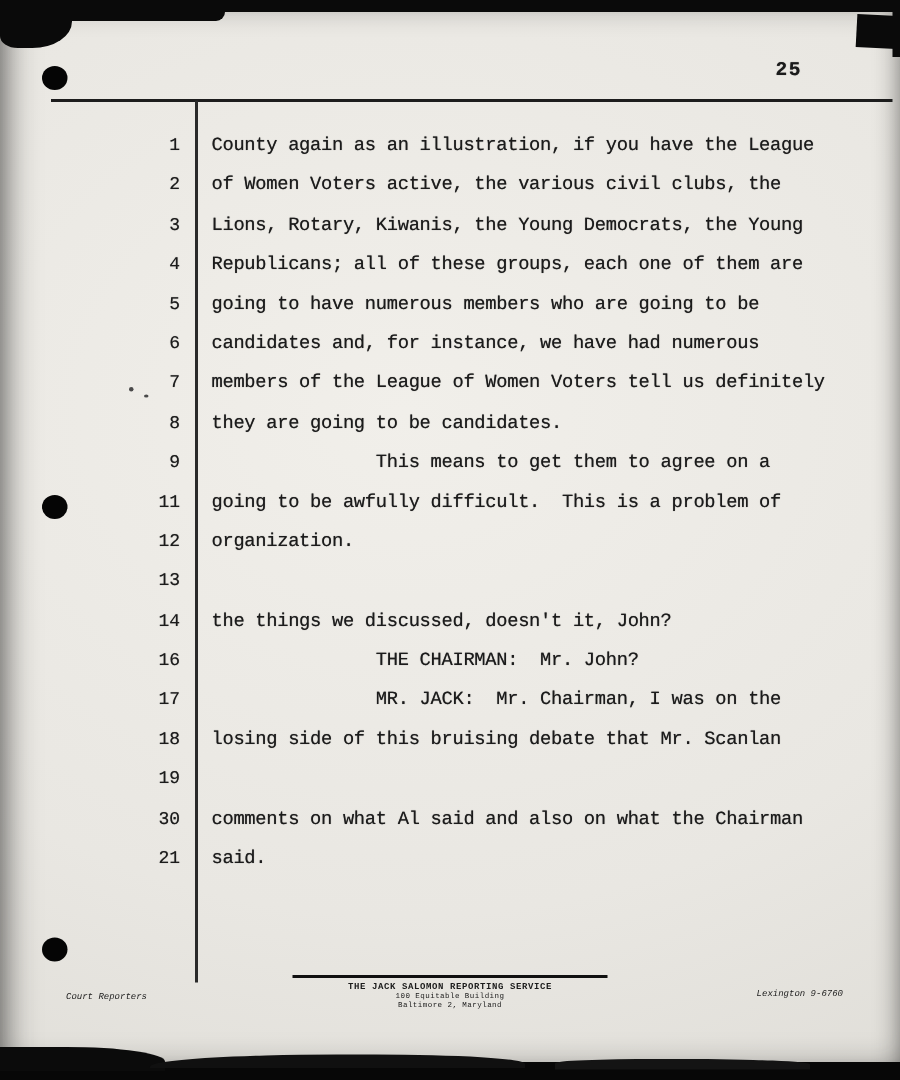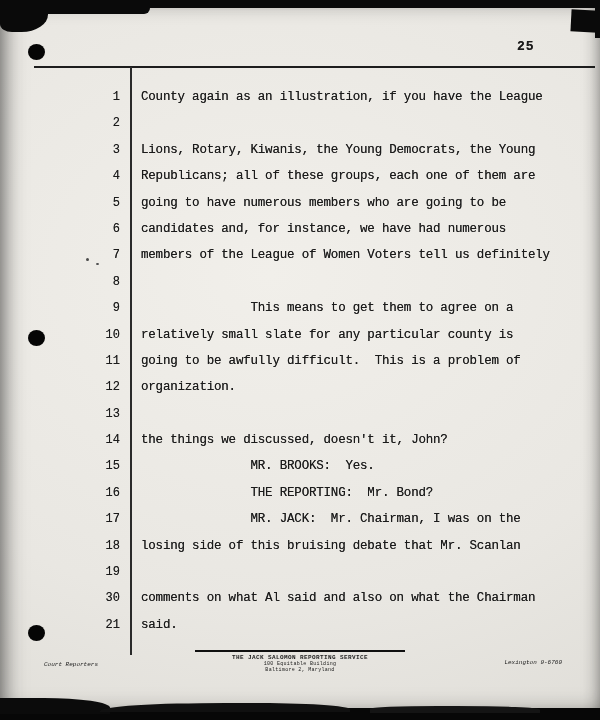--- a/index.html
+++ b/index.html
@@ -76,20 +76,21 @@
 
   <div class="page-num">25</div>
 
   <div class="lines">
       <div class="line">
         <span class="num">1</span>
         <span class="text">County again as an illustration, if you have the League</span>
       </div>
       <div class="line">
         <span class="num">2</span>
+        <span class="text">of Women Voters active, the various civil clubs, the</span>
       </div>
       <div class="line">
         <span class="num">3</span>
         <span class="text">Lions, Rotary, Kiwanis, the Young Democrats, the Young</span>
       </div>
       <div class="line">
         <span class="num">4</span>
         <span class="text">Republicans; all of these groups, each one of them are</span>
       </div>
       <div class="line">
@@ -99,51 +100,44 @@
       <div class="line">
         <span class="num">6</span>
         <span class="text">candidates and, for instance, we have had numerous</span>
       </div>
       <div class="line">
         <span class="num">7</span>
         <span class="text">members of the League of Women Voters tell us definitely</span>
       </div>
       <div class="line">
         <span class="num">8</span>
+        <span class="text">they are going to be candidates.</span>
       </div>
       <div class="line">
         <span class="num">9</span>
         <span class="text">               This means to get them to agree on a</span>
-      </div>
-      <div class="line">
-        <span class="num">10</span>
-        <span class="text">relatively small slate for any particular county is</span>
       </div>
       <div class="line">
         <span class="num">11</span>
         <span class="text">going to be awfully difficult.  This is a problem of</span>
       </div>
       <div class="line">
         <span class="num">12</span>
         <span class="text">organization.</span>
       </div>
       <div class="line">
         <span class="num">13</span>
       </div>
       <div class="line">
         <span class="num">14</span>
         <span class="text">the things we discussed, doesn't it, John?</span>
       </div>
       <div class="line">
-        <span class="num">15</span>
-        <span class="text">               MR. BROOKS:  Yes.</span>
-      </div>
-      <div class="line">
         <span class="num">16</span>
-        <span class="text">               THE REPORTING:  Mr. Bond?</span>
+        <span class="text">               THE CHAIRMAN:  Mr. John?</span>
       </div>
       <div class="line">
         <span class="num">17</span>
         <span class="text">               MR. JACK:  Mr. Chairman, I was on the</span>
       </div>
       <div class="line">
         <span class="num">18</span>
         <span class="text">losing side of this bruising debate that Mr. Scanlan</span>
       </div>
       <div class="line">

